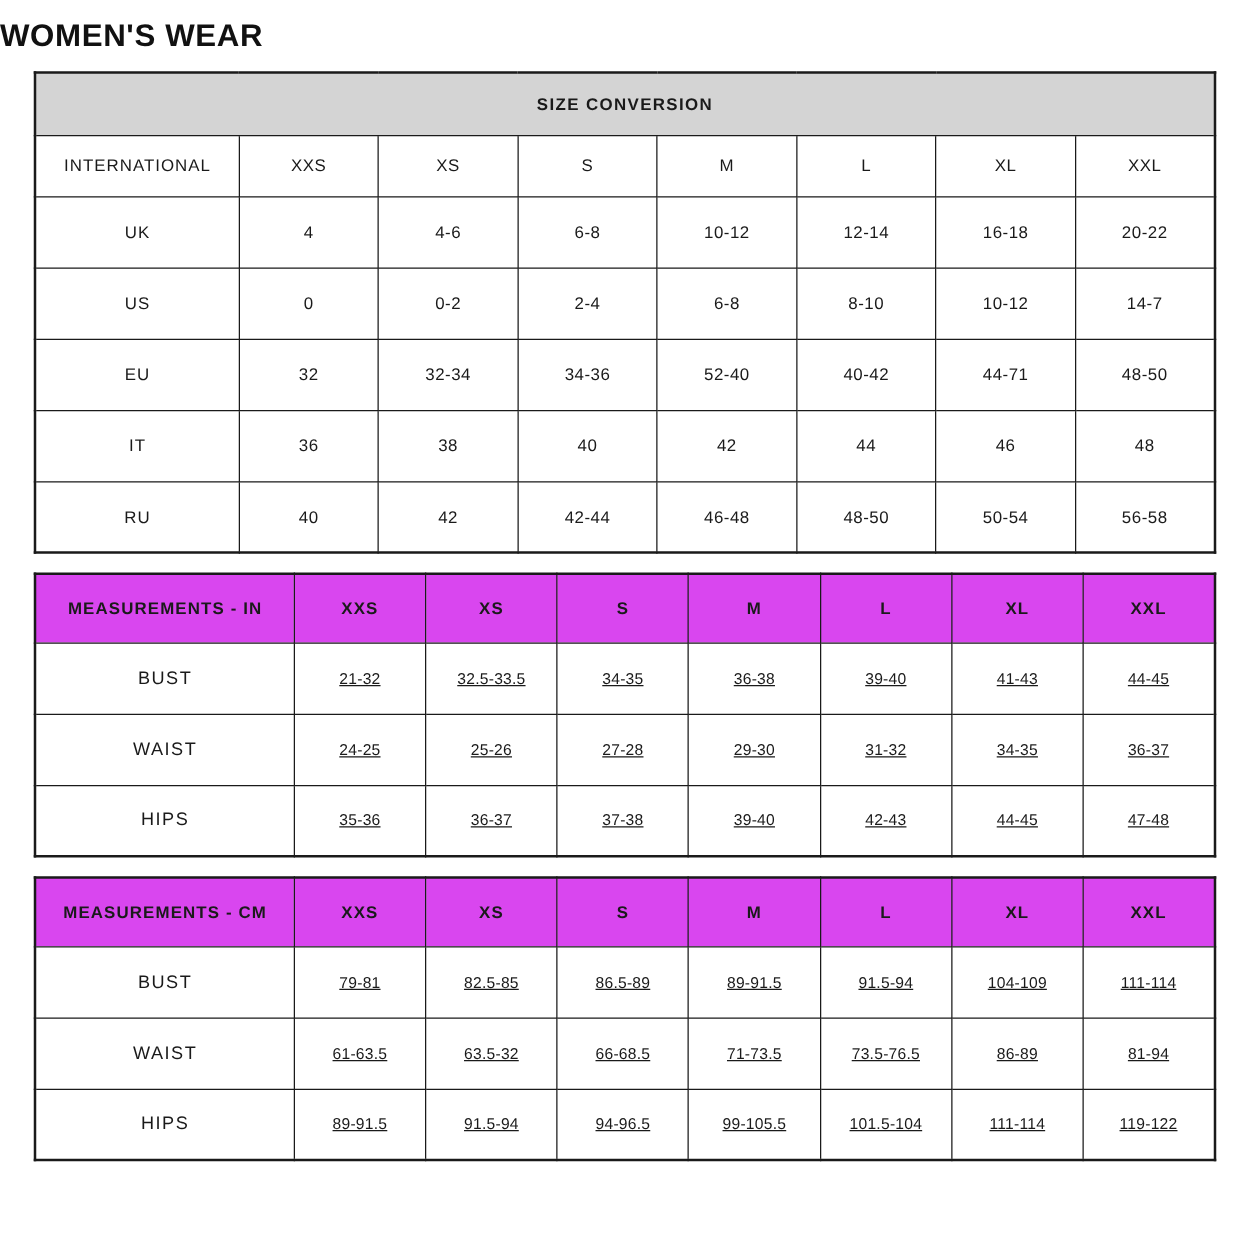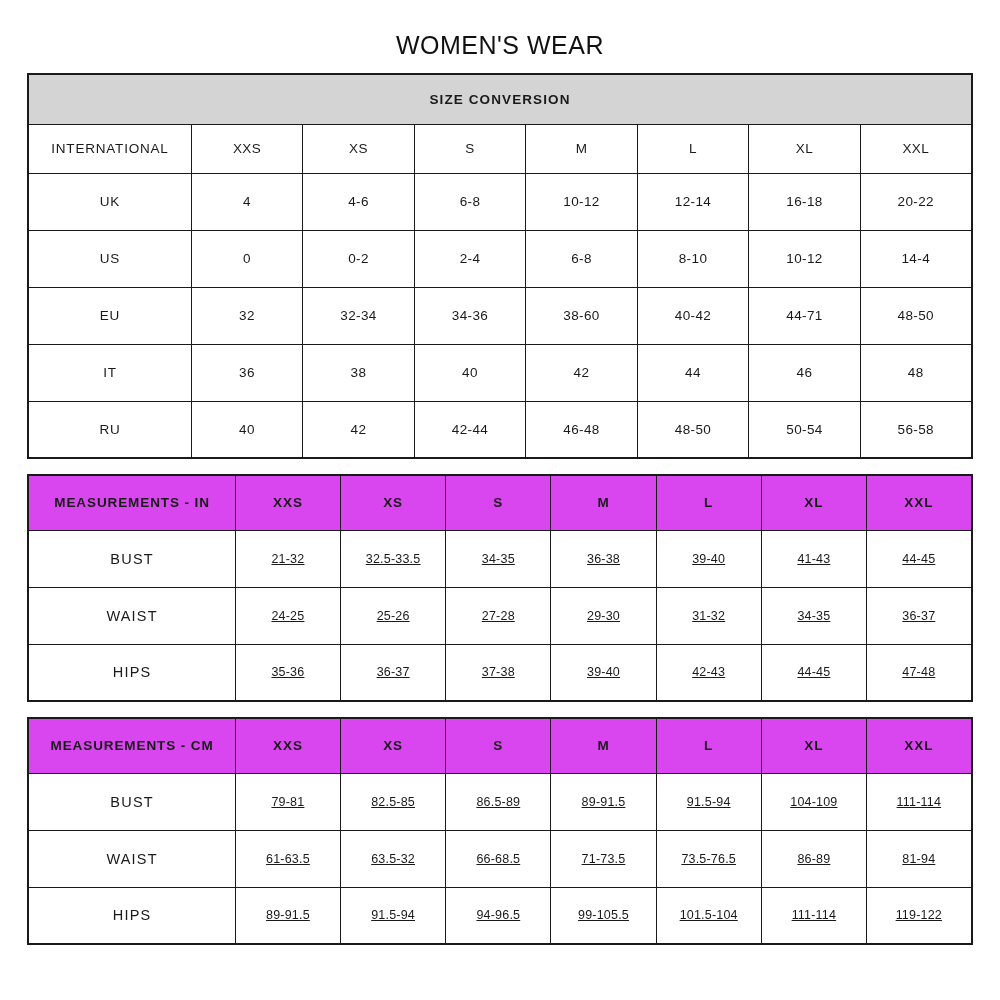--- a/index.html
+++ b/index.html
@@ -12,25 +12,24 @@
     font-family: "Liberation Sans", sans-serif;
     color: #1a1a1a;
   }
   .page {
     width: 1000px;
     height: 1000px;
     position: relative;
     padding: 0;
   }
   .title {
-    text-align: center;
     font-size: 25px;
     letter-spacing: 0.5px;
-    font-weight: 400;
-    padding-top: 31px;
+    font-weight: 700;
+    padding-top: 15px;
     padding-bottom: 13px;
     color: #111;
   }
   table {
     border-collapse: collapse;
     table-layout: fixed;
     width: 944px;
     margin: 0 auto;
     border: 2px solid #1a1a1a;
   }
@@ -118,28 +117,28 @@
         <td>20-22</td>
       </tr>
       <tr>
         <td class="rowhead">US</td>
         <td>0</td>
         <td>0-2</td>
         <td>2-4</td>
         <td>6-8</td>
         <td>8-10</td>
         <td>10-12</td>
-        <td>14-4</td>
+        <td>14-7</td>
       </tr>
       <tr>
         <td class="rowhead">EU</td>
         <td>32</td>
         <td>32-34</td>
         <td>34-36</td>
-        <td>38-60</td>
+        <td>52-40</td>
         <td>40-42</td>
         <td>44-71</td>
         <td>48-50</td>
       </tr>
       <tr>
         <td class="rowhead">IT</td>
         <td>36</td>
         <td>38</td>
         <td>40</td>
         <td>42</td>

